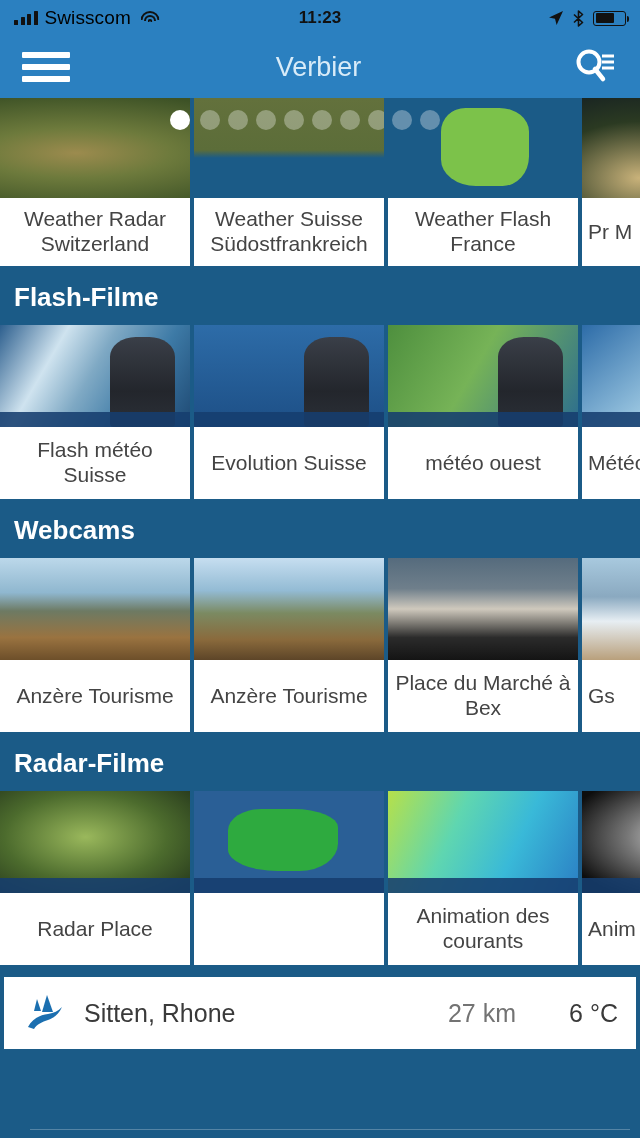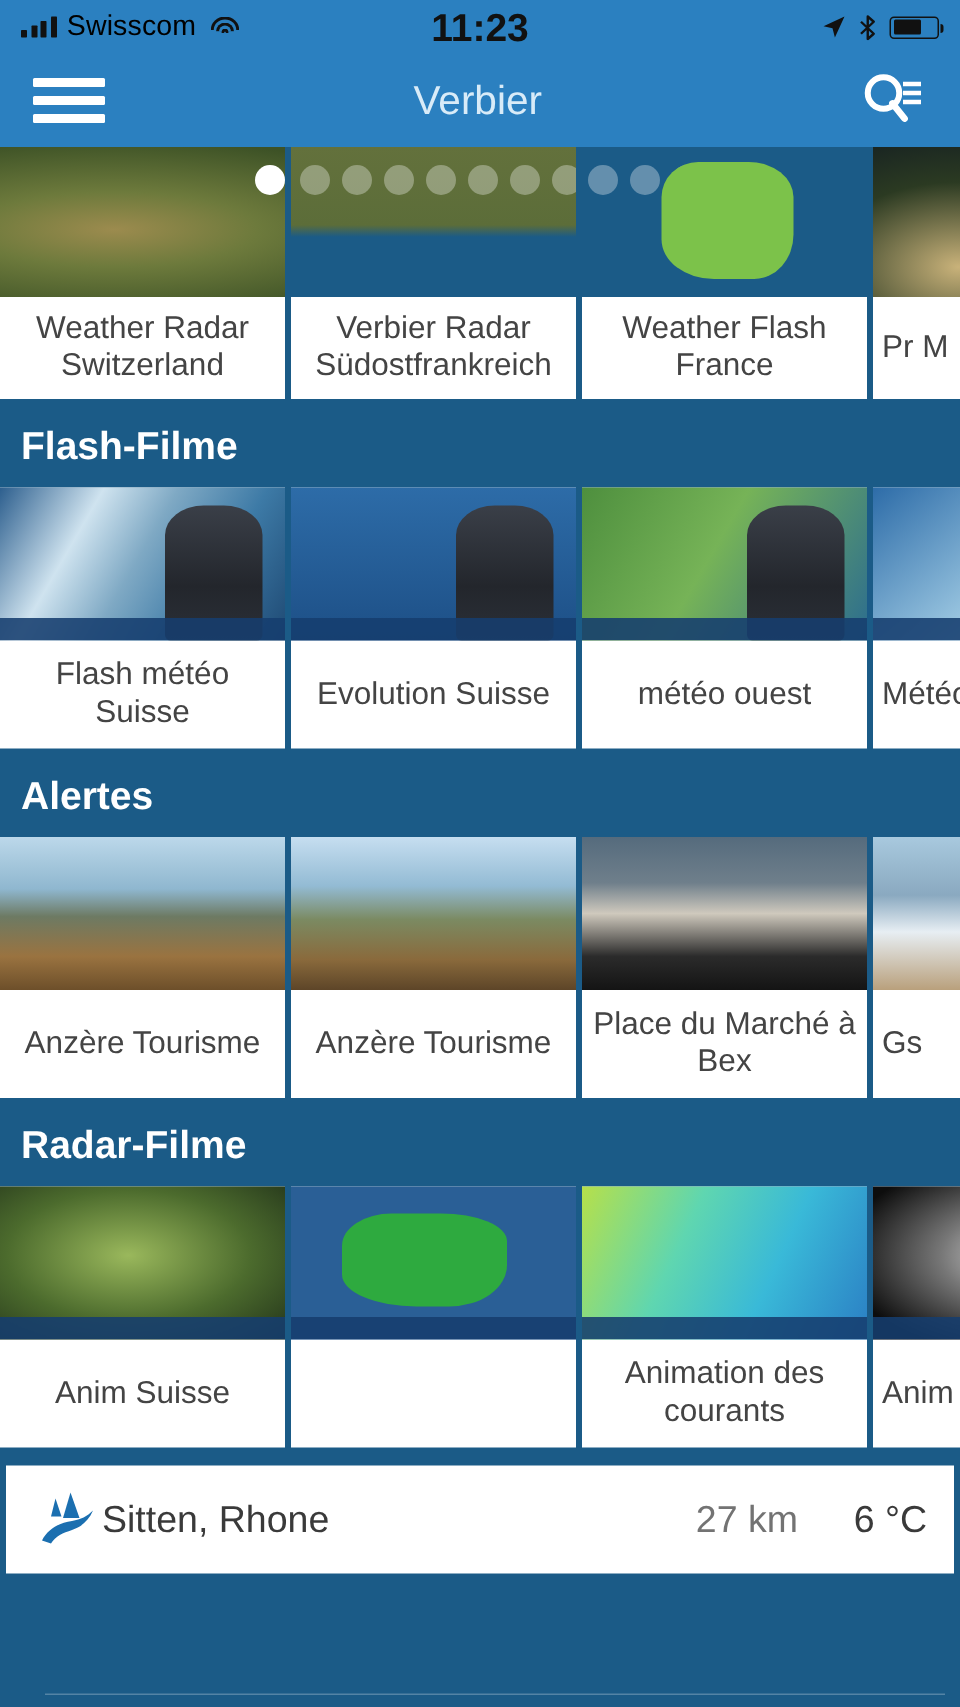--- a/index.html
+++ b/index.html
@@ -22,21 +22,21 @@
   .sig i:nth-child(1){height:5px;} .sig i:nth-child(2){height:8px;}
   .sig i:nth-child(3){height:11px;} .sig i:nth-child(4){height:14px;}
   .carrier { font-size:19px; letter-spacing:.1px; color:#000000; }
   .wifi { position:relative; width:19px; height:14px; margin-left:3px; }
   .wifi span { position:absolute; left:50%; transform:translateX(-50%);
     border:2.2px solid #111; border-bottom:none; border-radius:50% 50% 0 0 / 100% 100% 0 0; }
   .wifi span:nth-child(1){ width:19px; height:9px; top:0; }
   .wifi span:nth-child(2){ width:12px; height:6px; top:4px; }
   .wifi span:nth-child(3){ width:5px;  height:3px; top:8px; }
   .sb-time { position:absolute; left:0; right:0; text-align:center;
-    font-size:26px; font-weight:bold; color:#111; pointer-events:none; }
+    font-size:17px; font-weight:bold; color:#111; pointer-events:none; }
   .sb-right { margin-left:auto; display:flex; align-items:center; gap:9px; z-index:2; }
   .loc-arrow { width:16px; height:16px; }
   .bt { width:11px; height:17px; }
   .battery { width:33px; height:15px; border:1.6px solid #111; border-radius:3px;
     position:relative; padding:1.6px; }
   .battery::after { content:""; position:absolute; right:-4px; top:4px;
     width:2.5px; height:6px; background:#111; border-radius:0 2px 2px 0; }
   .batt-fill { height:100%; background:#111; border-radius:1px; }
 
   
@@ -64,21 +64,21 @@
 
   
   .dots { position:absolute; top:0; left:0; right:0; height:100px;
     display:flex; align-items:flex-start; pointer-events:none; }
   .dot { width:20px; height:20px; border-radius:50%; background:rgba(255,255,255,.32);
     position:absolute; top:12px; }
   .dot.active { background:#fff; }
 
   
   .place-row { margin:12px 4px 0 4px; background:#fff; height:72px;
-    display:flex; align-items:center; padding:0 18px; }
+    display:flex; align-items:center; padding:0 18px; gap:16px; }
   .place-logo { width:46px; height:40px; flex:0 0 46px; }
   .place-name { font-size:25px; color:#3a3a3a; }
   .place-dist { margin-left:auto; font-size:25px; color:#737373; }
   .place-temp { font-size:25px; color:#3a3a3a; width:86px; text-align:right; }
 
   .bottom-rule { position:absolute; left:30px; right:10px; bottom:8px;
     height:1px; background:rgba(255,255,255,.25); }
 
   
   .t-swiss  { background:
@@ -180,21 +180,21 @@
           <div class="dots">
             <span class="dot" style="left:6px"></span>
             <span class="dot" style="left:34px"></span>
             <span class="dot" style="left:62px"></span>
             <span class="dot" style="left:90px"></span>
             <span class="dot" style="left:118px"></span>
             <span class="dot" style="left:146px"></span>
             <span class="dot" style="left:174px"></span>
           </div>
         </div>
-        <div class="card-label">Verbier Radar Südostfrankreich</div>
+        <div class="card-label">Weather Suisse Südostfrankreich</div>
       </div>
       <div class="card">
         <div class="card-thumb t-france">
           <div class="dots">
             <span class="dot" style="left:4px"></span>
             <span class="dot" style="left:32px"></span>
             <span class="dot" style="left:60px"></span>
           </div>
         </div>
         <div class="card-label">Weather Flash France</div>
@@ -233,21 +233,21 @@
       <div class="card">
         <div class="card-thumb t-flash4">
           <div class="film-bar"></div>
         </div>
         <div class="card-label" style="justify-content:flex-start">Météo</div>
       </div>
     </div>
   </div>
 
   <div>
-    <div class="section-title">Alertes</div>
+    <div class="section-title">Webcams</div>
     <div class="row tall">
       <div class="card">
         <div class="card-thumb t-cam1"></div>
         <div class="card-label">Anzère Tourisme</div>
       </div>
       <div class="card">
         <div class="card-thumb t-cam2"></div>
         <div class="card-label">Anzère Tourisme</div>
       </div>
       <div class="card">
@@ -261,21 +261,21 @@
     </div>
   </div>
 
   <div>
     <div class="section-title">Radar-Filme</div>
     <div class="row tall">
       <div class="card">
         <div class="card-thumb t-rad1">
           <div class="film-bar"></div>
         </div>
-        <div class="card-label">Anim Suisse</div>
+        <div class="card-label">Radar Place</div>
       </div>
       <div class="card">
         <div class="card-thumb t-rad2">
           <div class="film-bar"></div>
         </div>
       </div>
       <div class="card">
         <div class="card-thumb t-rad3">
           <div class="film-bar"></div>
         </div>

